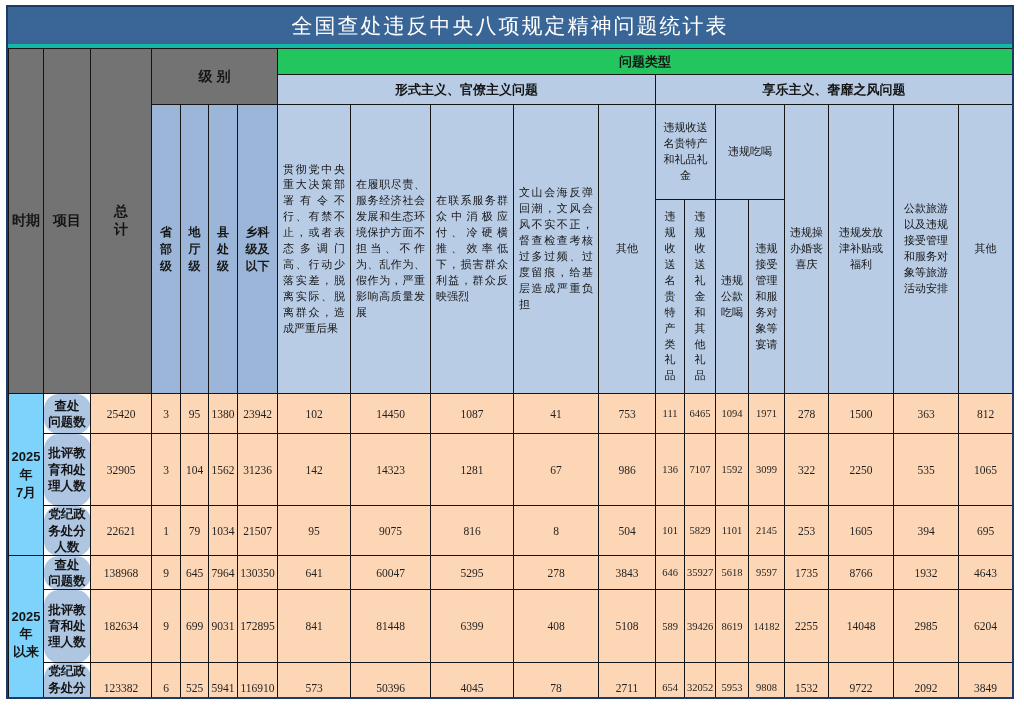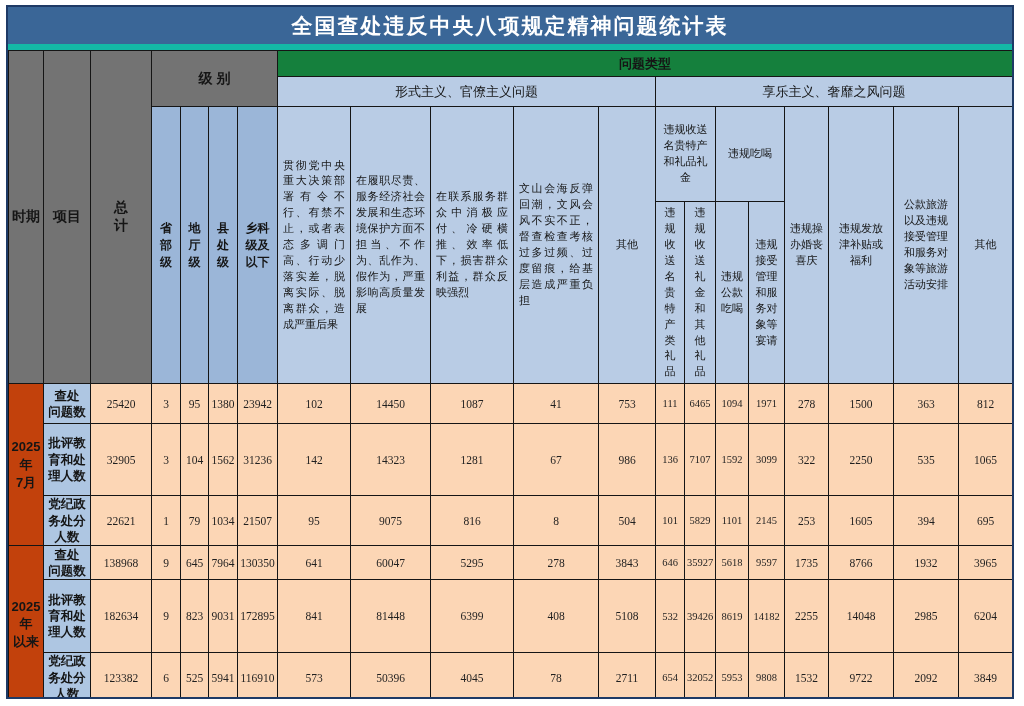--- a/index.html
+++ b/index.html
@@ -1,30 +1,30 @@
 <!DOCTYPE html>
 <html><head>
 <meta charset="utf-8">
 <style>
   html,body{margin:0;padding:0;}
   body{width:1024px;height:706px;background:#ffffff;font-family:"Liberation Sans",sans-serif;color:#151515;position:relative;}
   .frame{position:absolute;left:6px;top:5px;width:1008px;height:694px;border:2px solid #1E3A66;box-sizing:border-box;background:#fff;overflow:hidden;}
-  .titlebar{height:37px;background:#3A6697;border-bottom:6px solid #14b8a6;color:#fff;font-size:21px;font-weight:bold;letter-spacing:2px;display:flex;align-items:center;justify-content:center;}
+  .titlebar{height:37px;background:#3A6697;border-bottom:4px solid #14b8a6;color:#fff;font-size:21px;font-weight:normal;letter-spacing:2px;display:flex;align-items:center;justify-content:center;}
   table{border-collapse:collapse;table-layout:fixed;width:100%;}
   td{border:1px solid #151515;text-align:center;vertical-align:middle;overflow:hidden;padding:0 2px;box-sizing:border-box;}
   .pre{white-space:pre-line;}
   .med{background:#737373;font-weight:bold;font-size:14px;}
   .med2{background:#9BB6D8;font-weight:bold;font-size:12px;}
-  .lt1{background:#15803d;font-weight:bold;font-size:13px;margin-top:20px;}
-  .lt2{background:#B9CCE5;font-weight:normal;font-size:13px;}
-  .desc{background:#B9CCE5;font-family:"Liberation Serif","DejaVu Serif",serif;font-size:11px;font-weight:normal;text-align:justify;padding:3px 5px;line-height:1.45;}
+  .lt1{background:#22c55e;font-weight:bold;font-size:13px;margin-top:20px;}
+  .lt2{background:#B9CCE5;font-weight:bold;font-size:13px;}
+  .desc{background:#B9CCE5;font-family:"Liberation Serif","DejaVu Serif",serif;font-size:11px;font-weight:normal;text-align:justify;padding:9px 5px;line-height:1.45;}
   .ctr{text-align:center;}
   .hpad{padding:0 8px;}
-  .pl{background:#c2410c;font-weight:bold;font-size:13px;line-height:1.35;}
-  .il{background:#AEC6E2;font-weight:bold;font-size:12.5px;line-height:1.3;}
+  .pl{background:#7dd3fc;font-weight:bold;font-size:13px;line-height:1.35;}
+  .il{background:#AEC6E2;font-weight:bold;font-size:12.5px;line-height:1.3;border-radius:15px;}
   .n{background:#FCD6B5;font-family:"Liberation Serif","DejaVu Serif",serif;font-size:11.5px;padding:0;color:#1f1f1f;}
   .s{font-size:10.5px;margin-left:41px;}
   tr.hA{height:26px;} tr.hB{height:30px;} tr.hC{height:95px;} tr.hD{height:116px;}
   tr.r1{height:40px;} tr.r2{height:72px;} tr.r3{height:50px;}
   tr.r4{height:34px;} tr.r5{height:73px;} tr.r6{height:49px;}
   tr.rb{height:46px;}
   .remarkcell{background:#B9CCE5;position:relative;text-align:left;padding:3px 10px;}
 </style>
 </head>
 <body>
@@ -192,38 +192,38 @@
       <td class="n">5295</td>
       <td class="n">278</td>
       <td class="n">3843</td>
       <td class="n s">646</td>
       <td class="n s">35927</td>
       <td class="n s">5618</td>
       <td class="n s">9597</td>
       <td class="n">1735</td>
       <td class="n">8766</td>
       <td class="n">1932</td>
-      <td class="n">3965</td>
+      <td class="n">4643</td>
     </tr>
 
     <tr class="r5">
       <td class="il pre">批评教
 育和处
 理人数</td>
       <td class="n">182634</td>
       <td class="n">9</td>
-      <td class="n">823</td>
+      <td class="n">699</td>
       <td class="n">9031</td>
       <td class="n">172895</td>
       <td class="n">841</td>
       <td class="n">81448</td>
       <td class="n">6399</td>
       <td class="n">408</td>
       <td class="n">5108</td>
-      <td class="n s">532</td>
+      <td class="n s">589</td>
       <td class="n s">39426</td>
       <td class="n s">8619</td>
       <td class="n s">14182</td>
       <td class="n">2255</td>
       <td class="n">14048</td>
       <td class="n">2985</td>
       <td class="n">6204</td>
     </tr>
 
     <tr class="r6">

